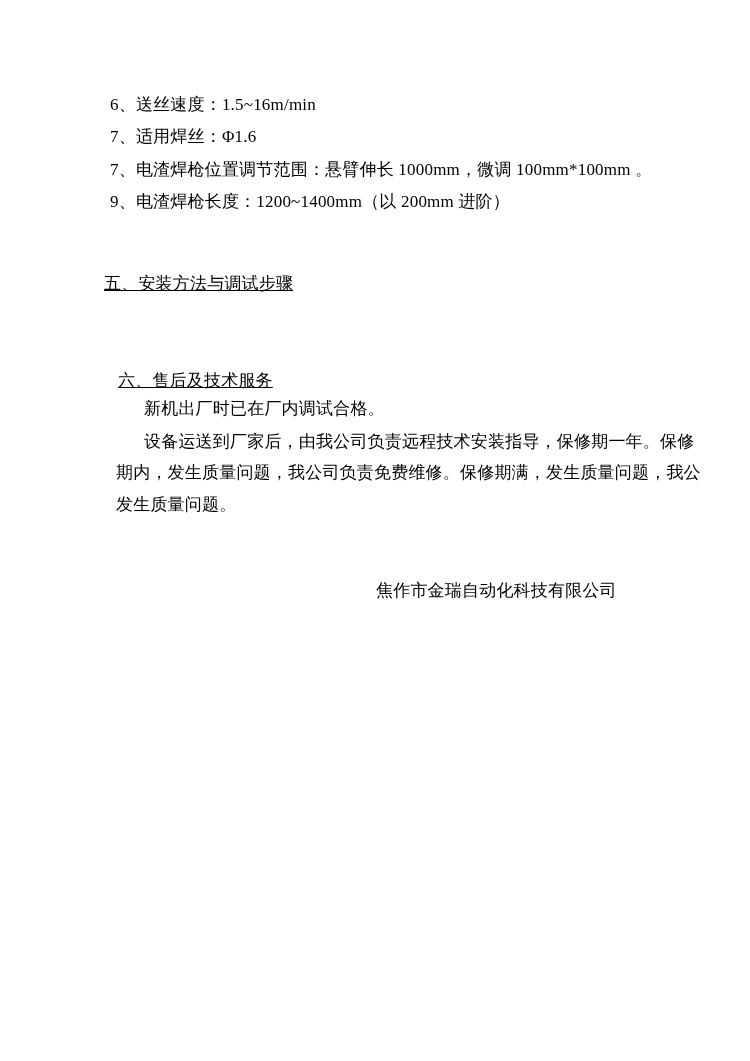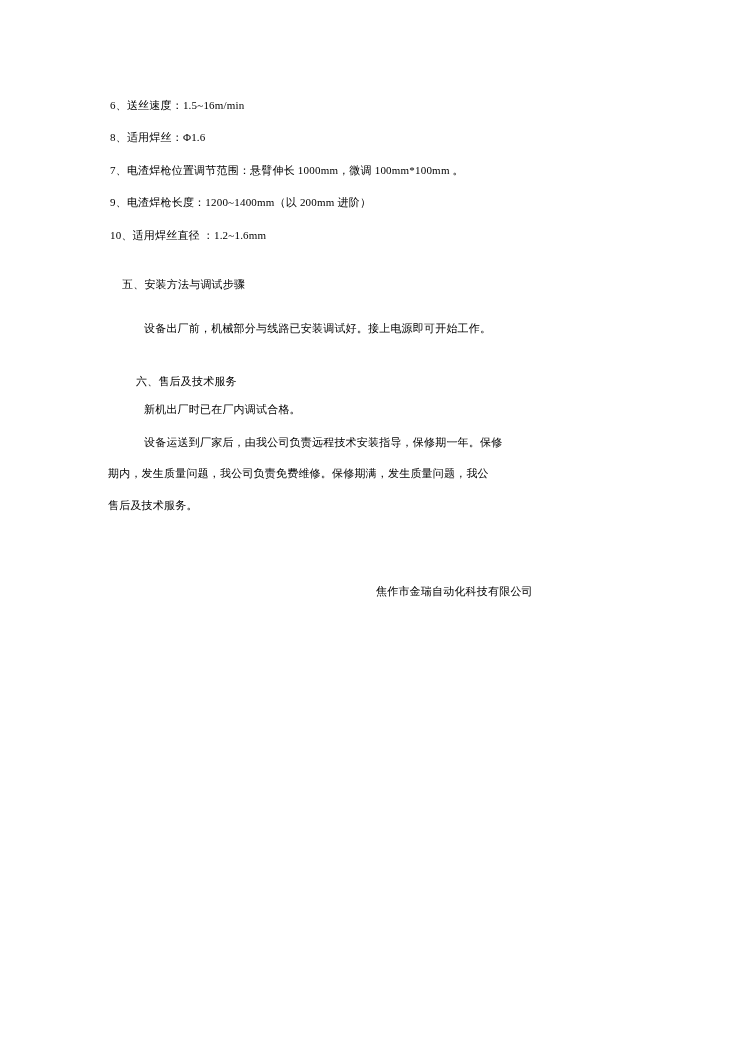--- a/index.html
+++ b/index.html
@@ -8,34 +8,34 @@
     background: #888;
   }
   .page {
     position: relative;
     width: 750px;
     height: 1061px;
     margin: 0 auto;
     background: #ffffff;
     overflow: hidden;
     font-family: "Liberation Serif", "DejaVu Serif", serif;
-    font-size: 11px;
+    font-size: 17px;
     color: #000000;
     font-weight: 500;
   }
   .line {
     position: absolute;
     white-space: pre;
     line-height: 20px;
     letter-spacing: 0.2px;
   }
   .spec-item    { left: 110px; }
-  .heading      { left: 122px; }
+  .heading      { left: 104px; text-decoration: underline; }
   .para-indent  { left: 144px; }
-  .para-flush   { left: 108px; }
+  .para-flush   { left: 116px; }
   .signature    { left: 354px; }
 
   .t-l6   { top: 95px;  }
   .t-l7   { top: 127px; }
   .t-l8   { top: 160px; }
   .t-l9   { top: 192px; }
   .t-l10  { top: 225px; }
   .t-h5   { top: 274px; }
   .t-p5   { top: 318px; }
   .t-h6   { top: 371px; margin-left: 14px; }
@@ -44,29 +44,27 @@
   .t-p6b2 { top: 463px; }
   .t-p6b3 { top: 495px; }
   .t-sig  { top: 581px; margin-left: 22px; }
 </style>
 </head>
 <body>
 
 <div class="page">
 
   <div class="line spec-item t-l6">6、送丝速度：1.5~16m/min</div>
-  <div class="line spec-item t-l7">8、适用焊丝：Φ1.6</div>
+  <div class="line spec-item t-l7">7、适用焊丝：Φ1.6</div>
   <div class="line spec-item t-l8">7、电渣焊枪位置调节范围：悬臂伸长 1000mm，微调 100mm*100mm 。</div>
   <div class="line spec-item t-l9">9、电渣焊枪长度：1200~1400mm（以 200mm 进阶）</div>
-  <div class="line spec-item t-l10">10、适用焊丝直径 ：1.2~1.6mm</div>
 
   <div class="line heading t-h5">五、安装方法与调试步骤</div>
-  <div class="line para-indent t-p5">设备出厂前，机械部分与线路已安装调试好。接上电源即可开始工作。</div>
 
   <div class="line heading t-h6">六、售后及技术服务</div>
   <div class="line para-indent t-p6a">新机出厂时已在厂内调试合格。</div>
   <div class="line para-indent t-p6b1">设备运送到厂家后，由我公司负责远程技术安装指导，保修期一年。保修</div>
   <div class="line para-flush t-p6b2">期内，发生质量问题，我公司负责免费维修。保修期满，发生质量问题，我公</div>
-  <div class="line para-flush t-p6b3">售后及技术服务。</div>
+  <div class="line para-flush t-p6b3">发生质量问题。</div>
 
   <div class="line signature t-sig">焦作市金瑞自动化科技有限公司</div>
 
 </div>
 
 </body></html>

